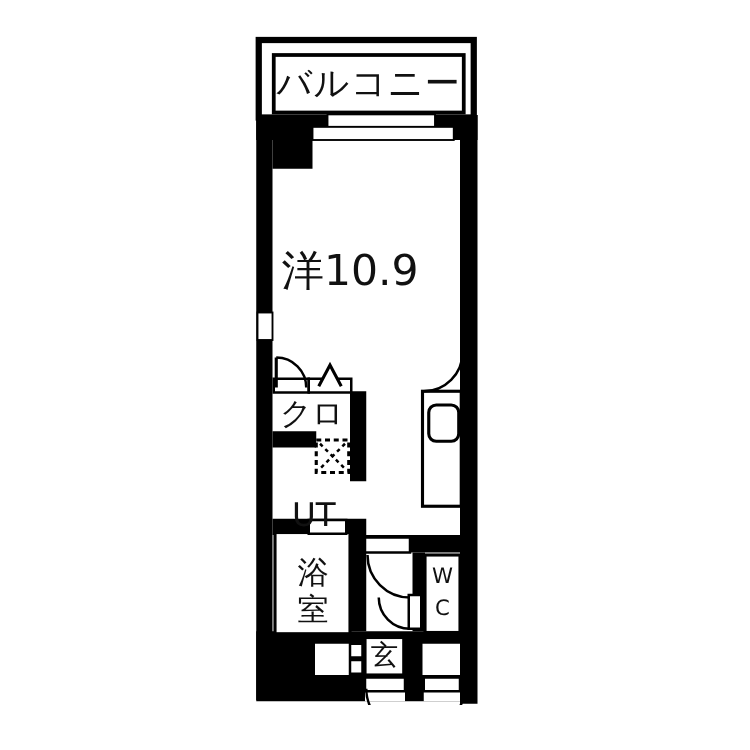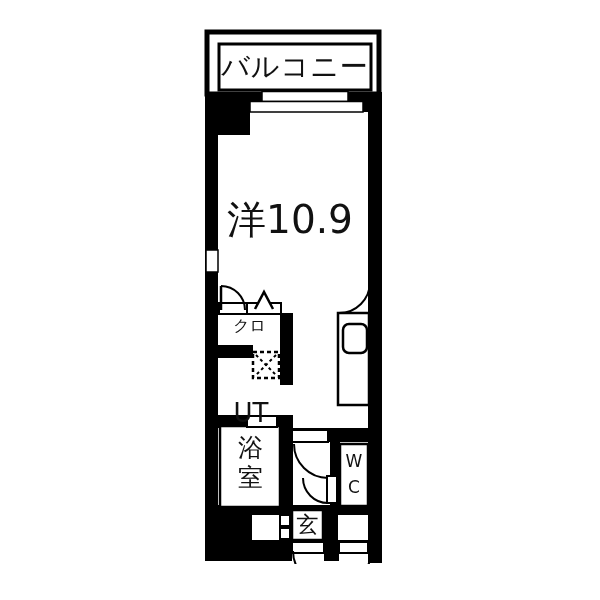--- a/index.html
+++ b/index.html
@@ -7,24 +7,24 @@
     position:relative;width:600px;height:564px;background:#ffffff;
     font-family:"DejaVu Sans","Liberation Sans",sans-serif;
     overflow:hidden;
   }
   #plan-svg{position:absolute;left:0;top:0;}
   .lbl{
     position:absolute;color:#111;text-align:center;line-height:1.05;
     white-space:pre-line;
   }
   .lbl-balcony{left:219px;top:52px;width:152px;font-size:28px;letter-spacing:1px;}
-  .lbl-room{left:200px;top:200px;width:180px;font-size:39px;}
-  .lbl-closet{left:219px;top:318px;width:61px;font-size:16px;}
+  .lbl-room{left:190px;top:200px;width:180px;font-size:34px;}
+  .lbl-closet{left:219px;top:318px;width:61px;font-size:25px;}
   .lbl-ut{left:221px;top:382px;width:60px;font-size:26px;margin-top:18px;}
-  .lbl-bath{left:237px;top:433px;width:27px;font-size:25px;line-height:30px;word-break:break-all;}
+  .lbl-bath{left:237px;top:443px;width:27px;font-size:25px;line-height:30px;word-break:break-all;}
   .lbl-wc{left:342px;top:448px;width:24px;font-size:17px;line-height:26px;word-break:break-all;}
   .lbl-genkan{left:292px;top:513px;width:31px;font-size:22px;}
 </style>
 </head>
 <body>
 
 <div id="stage">
 
   <svg id="plan-svg" width="600" height="600" viewBox="0 0 600 600">
 

